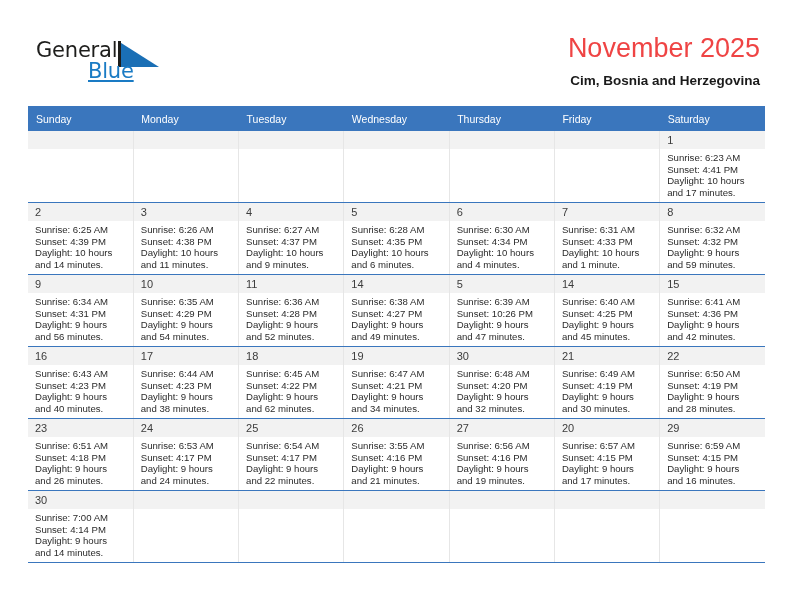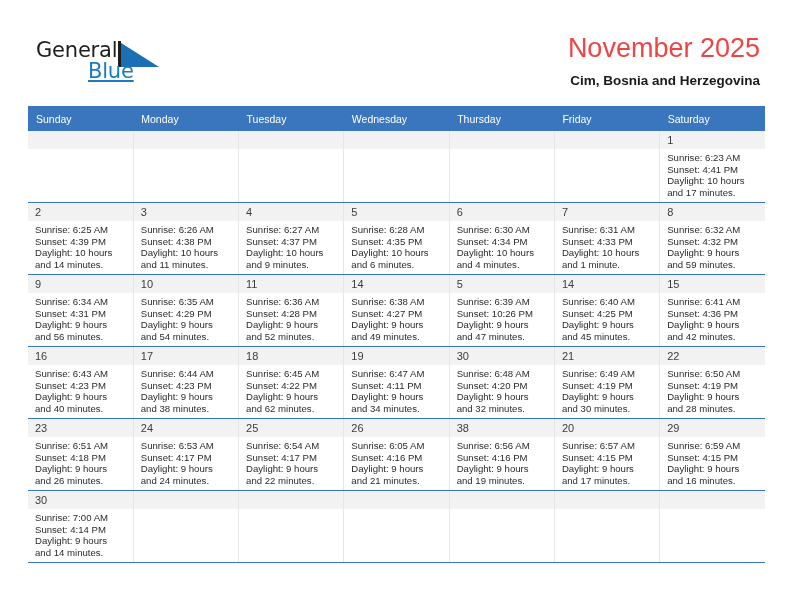--- a/index.html
+++ b/index.html
@@ -365,21 +365,21 @@
               <div>Sunrise: 6:45 AM</div>
               <div>Sunset: 4:22 PM</div>
               <div>Daylight: 9 hours</div>
               <div>and 62 minutes.</div>
             </div>
           </td>
           <td class="cell-day">
             <div class="daynum-band">19</div>
             <div class="info">
               <div>Sunrise: 6:47 AM</div>
-              <div>Sunset: 4:11 PM</div>
+              <div>Sunset: 4:21 PM</div>
               <div>Daylight: 9 hours</div>
               <div>and 34 minutes.</div>
             </div>
           </td>
           <td class="cell-day">
             <div class="daynum-band">30</div>
             <div class="info">
               <div>Sunrise: 6:48 AM</div>
               <div>Sunset: 4:20 PM</div>
               <div>Daylight: 9 hours</div>
@@ -429,28 +429,28 @@
             <div class="info">
               <div>Sunrise: 6:54 AM</div>
               <div>Sunset: 4:17 PM</div>
               <div>Daylight: 9 hours</div>
               <div>and 22 minutes.</div>
             </div>
           </td>
           <td class="cell-day">
             <div class="daynum-band">26</div>
             <div class="info">
-              <div>Sunrise: 6:05 AM</div>
+              <div>Sunrise: 3:55 AM</div>
               <div>Sunset: 4:16 PM</div>
               <div>Daylight: 9 hours</div>
               <div>and 21 minutes.</div>
             </div>
           </td>
           <td class="cell-day">
-            <div class="daynum-band">38</div>
+            <div class="daynum-band">27</div>
             <div class="info">
               <div>Sunrise: 6:56 AM</div>
               <div>Sunset: 4:16 PM</div>
               <div>Daylight: 9 hours</div>
               <div>and 19 minutes.</div>
             </div>
           </td>
           <td class="cell-day">
             <div class="daynum-band">20</div>
             <div class="info">

